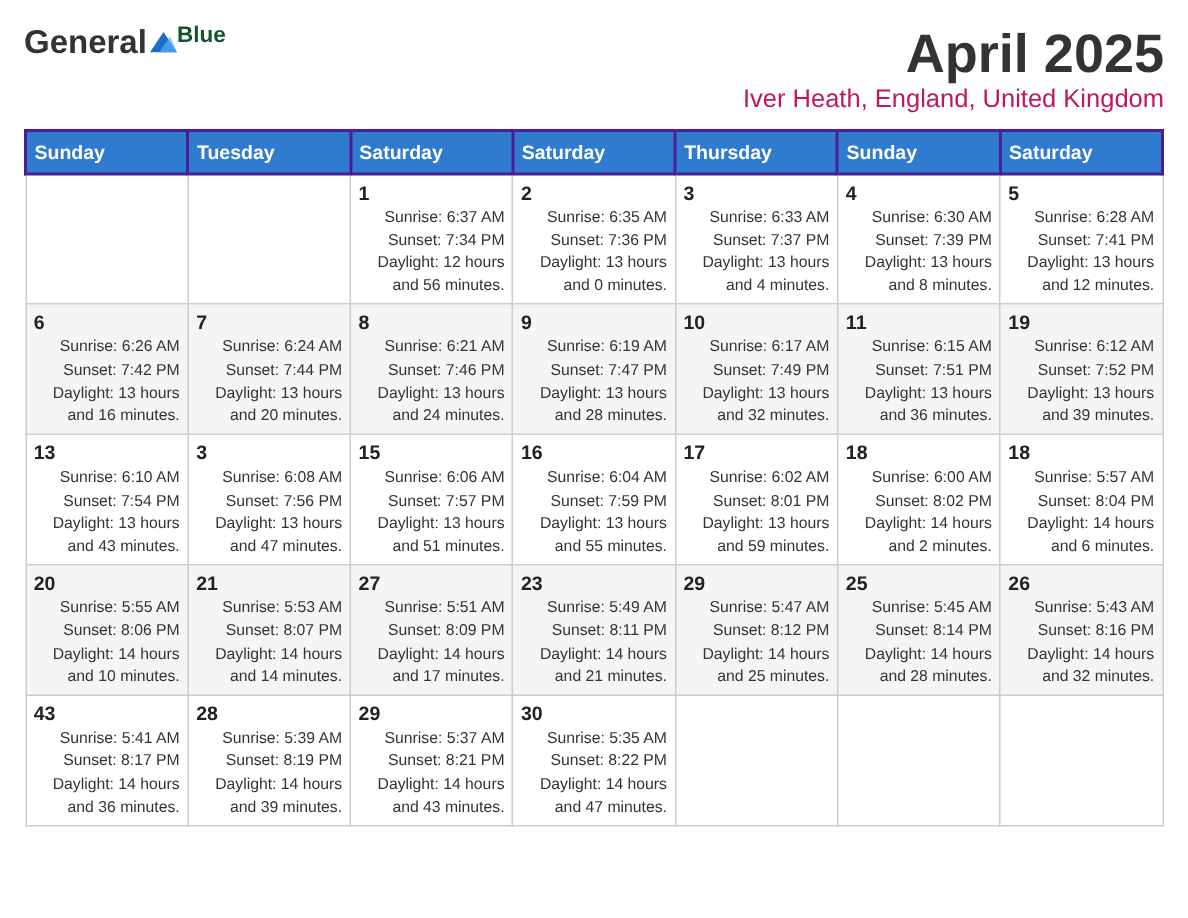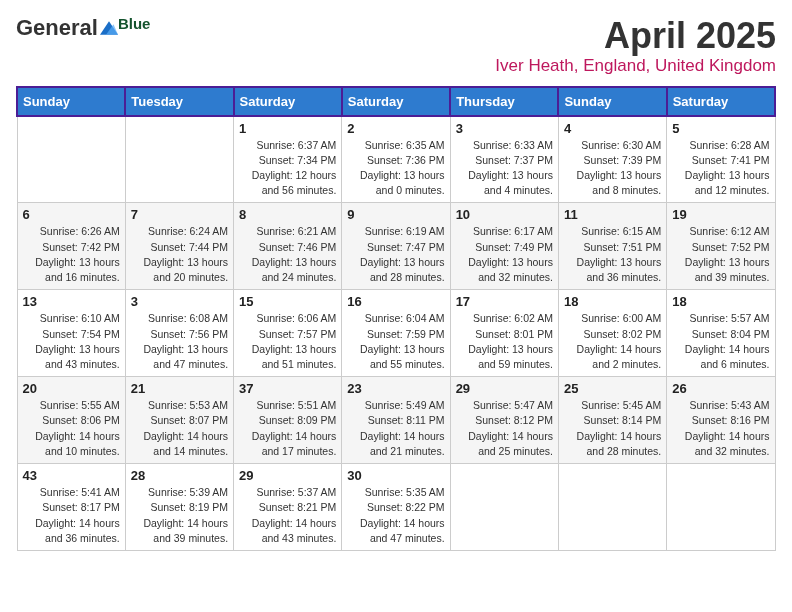--- a/index.html
+++ b/index.html
@@ -217,21 +217,21 @@
       <tr>
         <td>
           <span class="day-number">20</span>
           <div class="day-info">Sunrise: 5:55 AM<br>Sunset: 8:06 PM<br>Daylight: 14 hours and 10 minutes.</div>
         </td>
         <td>
           <span class="day-number">21</span>
           <div class="day-info">Sunrise: 5:53 AM<br>Sunset: 8:07 PM<br>Daylight: 14 hours and 14 minutes.</div>
         </td>
         <td>
-          <span class="day-number">37</span>
+          <span class="day-number">27</span>
           <div class="day-info">Sunrise: 5:51 AM<br>Sunset: 8:09 PM<br>Daylight: 14 hours and 17 minutes.</div>
         </td>
         <td>
           <span class="day-number">23</span>
           <div class="day-info">Sunrise: 5:49 AM<br>Sunset: 8:11 PM<br>Daylight: 14 hours and 21 minutes.</div>
         </td>
         <td>
           <span class="day-number">29</span>
           <div class="day-info">Sunrise: 5:47 AM<br>Sunset: 8:12 PM<br>Daylight: 14 hours and 25 minutes.</div>
         </td>

